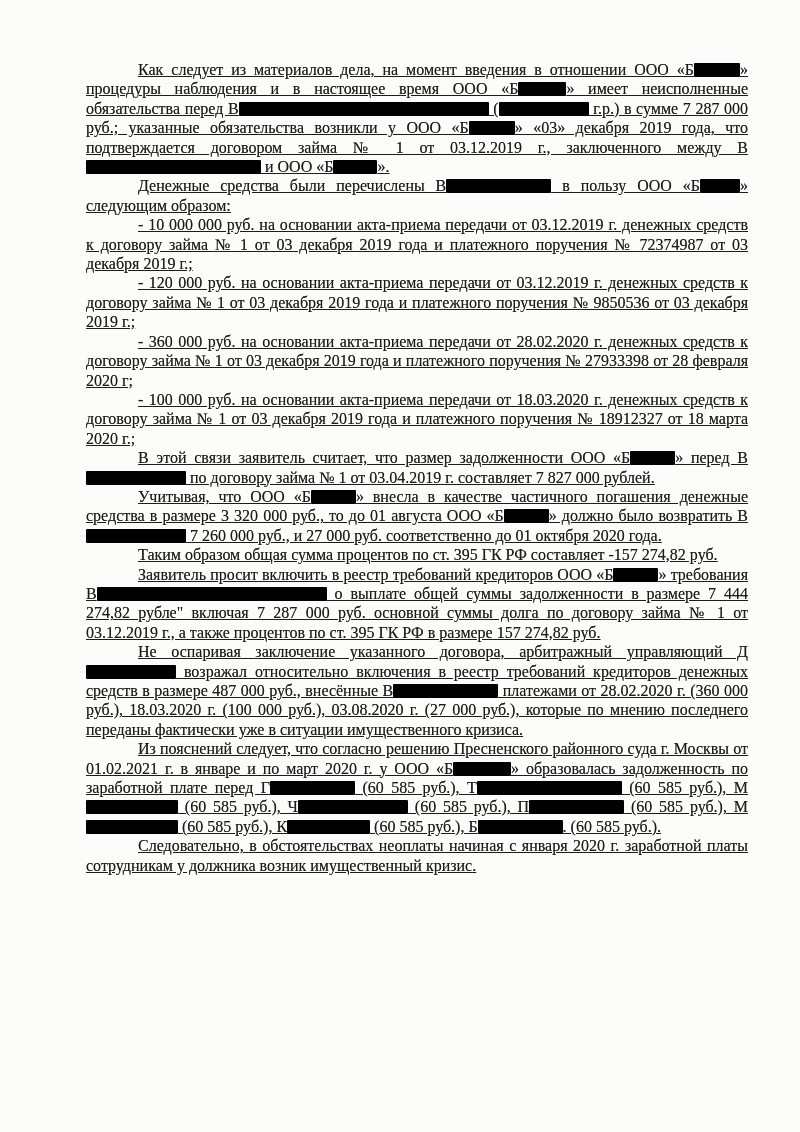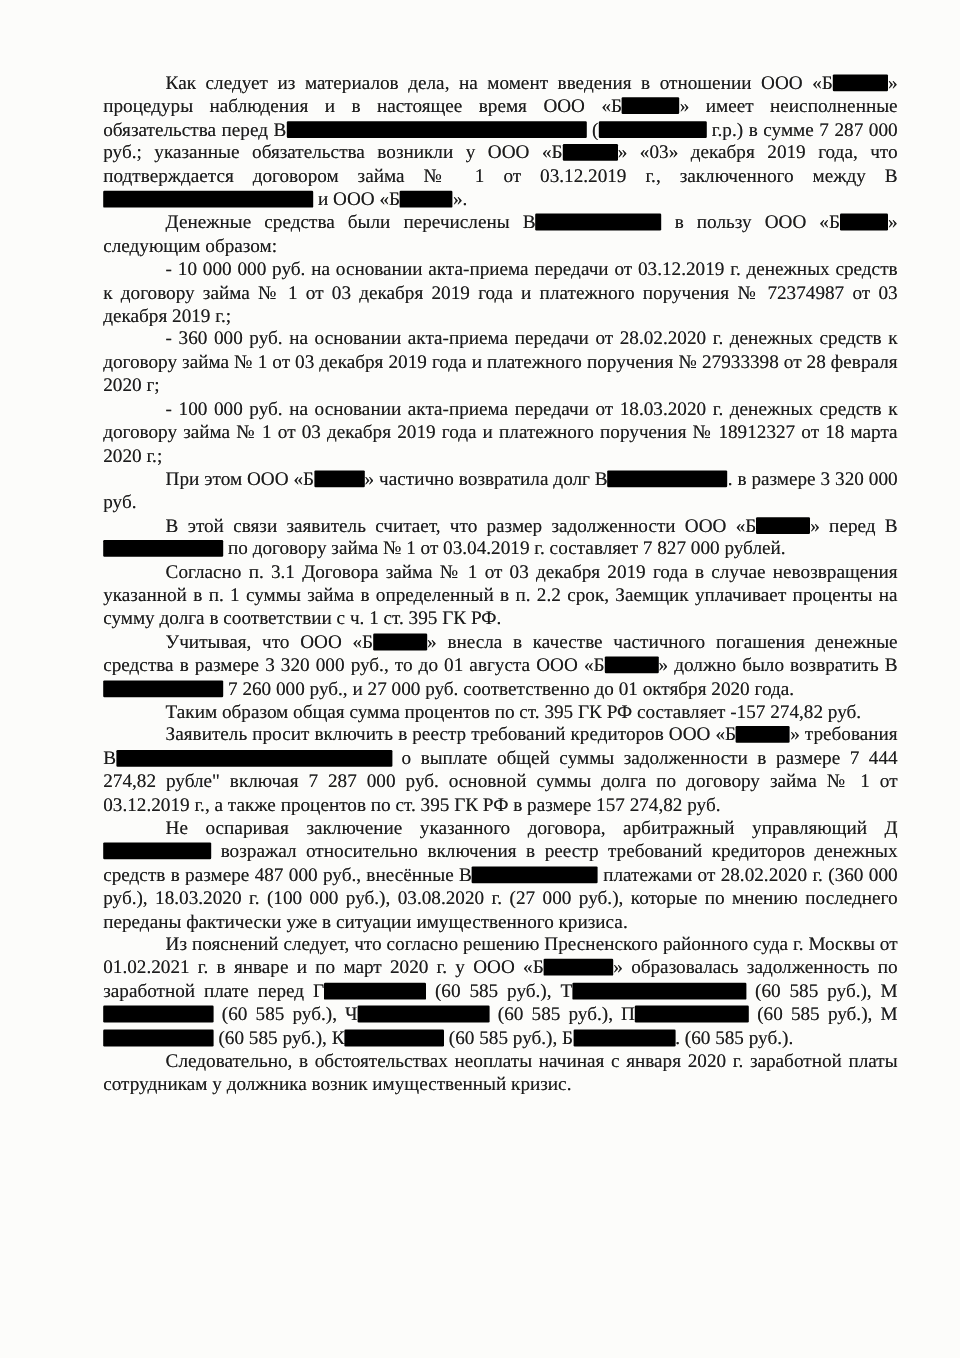--- a/index.html
+++ b/index.html
@@ -20,42 +20,42 @@
     width:662px;
     font-size:16px;
     line-height:19.4px;
     color:#1c1c1c;
     text-align:justify;
     text-shadow:0 0 0.5px rgba(20,20,20,0.6);
   }
   .para{
     margin:0;
     text-indent:52px;
+    text-decoration:underline;
   }
   .redact{
     display:inline-block;
     height:14px;
     background:#000;
     vertical-align:-2px;
     border-radius:1px;
   }
 </style>
 </head>
 <body>
 
 <div class="page">
   <div class="doc" style="color: rgb(28, 28, 28);">
       <p class="para"><span>Как следует из материалов дела, на момент введения в отношении ООО «Б</span><span class="redact" style="width: 46px; background: rgb(0, 0, 0);"></span><span>» процедуры наблюдения и в настоящее время ООО «Б</span><span class="redact" style="width: 48px; background: rgb(0, 0, 0);"></span><span>» имеет неисполненные обязательства перед В</span><span class="redact" style="width: 250px; background: rgb(0, 0, 0);"></span><span> (</span><span class="redact" style="width: 90px; background: rgb(0, 0, 0);"></span><span> г.р.) в сумме 7 287 000 руб.; указанные обязательства возникли у ООО «Б</span><span class="redact" style="width: 46px; background: rgb(0, 0, 0);"></span><span>» «03» декабря 2019 года, что подтверждается договором займа № 1 от 03.12.2019 г., заключенного между В</span><span class="redact" style="width: 175px; background: rgb(0, 0, 0);"></span><span> и ООО «Б</span><span class="redact" style="width: 44px; background: rgb(0, 0, 0);"></span><span>».</span></p>
       <p class="para"><span>Денежные средства были перечислены В</span><span class="redact" style="width: 105px; background: rgb(0, 0, 0);"></span><span> в пользу ООО «Б</span><span class="redact" style="width: 40px; background: rgb(0, 0, 0);"></span><span>» следующим образом:</span></p>
       <p class="para"><span>- 10 000 000 руб. на основании акта-приема передачи от 03.12.2019 г. денежных средств к договору займа № 1 от 03 декабря 2019 года и платежного поручения № 72374987 от 03 декабря 2019 г.;</span></p>
+      <p class="para"><span>- 120 000 руб. на основании акта-приема передачи от 03.12.2019 г. денежных средств к договору займа № 1 от 03 декабря 2019 года и платежного поручения № 9850536 от 03 декабря 2019 г.;</span></p>
       <p class="para"><span>- 360 000 руб. на основании акта-приема передачи от 28.02.2020 г. денежных средств к договору займа № 1 от 03 декабря 2019 года и платежного поручения № 27933398 от 28 февраля 2020 г;</span></p>
       <p class="para"><span>- 100 000 руб. на основании акта-приема передачи от 18.03.2020 г. денежных средств к договору займа № 1 от 03 декабря 2019 года и платежного поручения № 18912327 от 18 марта 2020 г.;</span></p>
-      <p class="para"><span>При этом ООО «Б</span><span class="redact" style="width: 42px; background: rgb(0, 0, 0);"></span><span>» частично возвратила долг В</span><span class="redact" style="width: 100px; background: rgb(0, 0, 0);"></span><span>. в размере 3 320 000 руб.</span></p>
       <p class="para"><span>В этой связи заявитель считает, что размер задолженности ООО «Б</span><span class="redact" style="width: 45px; background: rgb(0, 0, 0);"></span><span>» перед В</span><span class="redact" style="width: 100px; background: rgb(0, 0, 0);"></span><span> по договору займа № 1 от 03.04.2019 г. составляет 7 827 000 рублей.</span></p>
-      <p class="para"><span>Согласно п. 3.1 Договора займа № 1 от 03 декабря 2019 года в случае невозвращения указанной в п. 1 суммы займа в определенный в п. 2.2 срок, Заемщик уплачивает проценты на сумму долга в соответствии с ч. 1 ст. 395 ГК РФ.</span></p>
       <p class="para"><span>Учитывая, что ООО «Б</span><span class="redact" style="width: 45px; background: rgb(0, 0, 0);"></span><span>» внесла в качестве частичного погашения денежные средства в размере 3 320 000 руб., то до 01 августа ООО «Б</span><span class="redact" style="width: 45px; background: rgb(0, 0, 0);"></span><span>» должно было возвратить В</span><span class="redact" style="width: 100px; background: rgb(0, 0, 0);"></span><span> 7 260 000 руб., и 27 000 руб. соответственно до 01 октября 2020 года.</span></p>
       <p class="para"><span>Таким образом общая сумма процентов по ст. 395 ГК РФ составляет -157 274,82 руб.</span></p>
       <p class="para"><span>Заявитель просит включить в реестр требований кредиторов ООО «Б</span><span class="redact" style="width: 45px; background: rgb(0, 0, 0);"></span><span>» требования В</span><span class="redact" style="width: 230px; background: rgb(0, 0, 0);"></span><span> о выплате общей суммы задолженности в размере 7 444 274,82 рубле" включая 7 287 000 руб. основной суммы долга по договору займа № 1 от 03.12.2019 г., а также процентов по ст. 395 ГК РФ в размере 157 274,82 руб.</span></p>
       <p class="para"><span>Не оспаривая заключение указанного договора, арбитражный управляющий Д</span><span class="redact" style="width: 90px; background: rgb(0, 0, 0);"></span><span> возражал относительно включения в реестр требований кредиторов денежных средств в размере 487 000 руб., внесённые В</span><span class="redact" style="width: 105px; background: rgb(0, 0, 0);"></span><span> платежами от 28.02.2020 г. (360 000 руб.), 18.03.2020 г. (100 000 руб.), 03.08.2020 г. (27 000 руб.), которые по мнению последнего переданы фактически уже в ситуации имущественного кризиса.</span></p>
       <p class="para"><span>Из пояснений следует, что согласно решению Пресненского районного суда г. Москвы от 01.02.2021 г. в январе и по март 2020 г. у ООО «Б</span><span class="redact" style="width: 58px; background: rgb(0, 0, 0);"></span><span>» образовалась задолженность по заработной плате перед Г</span><span class="redact" style="width: 85px; background: rgb(0, 0, 0);"></span><span> (60 585 руб.), Т</span><span class="redact" style="width: 145px; background: rgb(0, 0, 0);"></span><span> (60 585 руб.), М</span><span class="redact" style="width: 92px; background: rgb(0, 0, 0);"></span><span> (60 585 руб.), Ч</span><span class="redact" style="width: 110px; background: rgb(0, 0, 0);"></span><span> (60 585 руб.), П</span><span class="redact" style="width: 95px; background: rgb(0, 0, 0);"></span><span> (60 585 руб.), М</span><span class="redact" style="width: 92px; background: rgb(0, 0, 0);"></span><span> (60 585 руб.), К</span><span class="redact" style="width: 83px; background: rgb(0, 0, 0);"></span><span> (60 585 руб.), Б</span><span class="redact" style="width: 85px; background: rgb(0, 0, 0);"></span><span>. (60 585 руб.).</span></p>
       <p class="para"><span>Следовательно, в обстоятельствах неоплаты начиная с января 2020 г. заработной платы сотрудникам у должника возник имущественный кризис.</span></p>
     </div>
 </div>
 
 </body></html>

